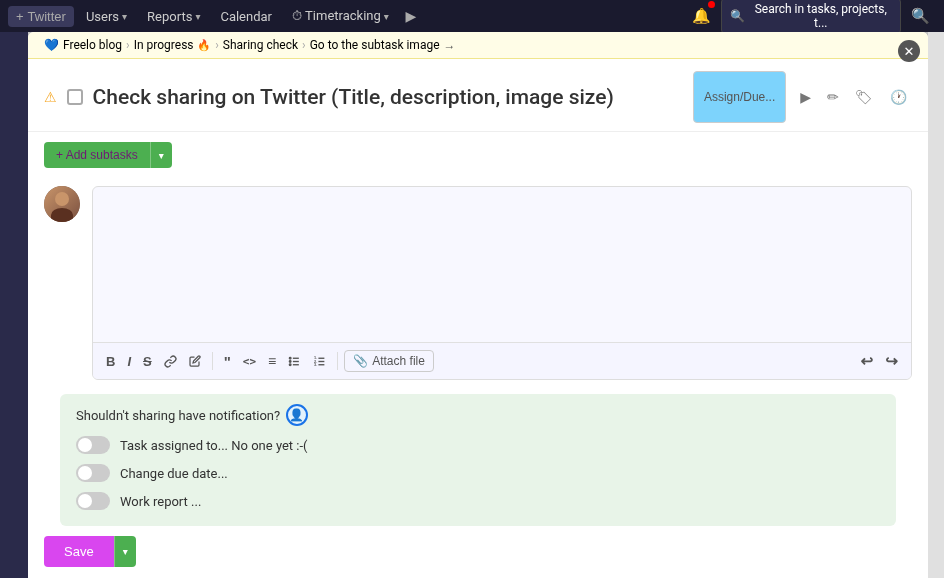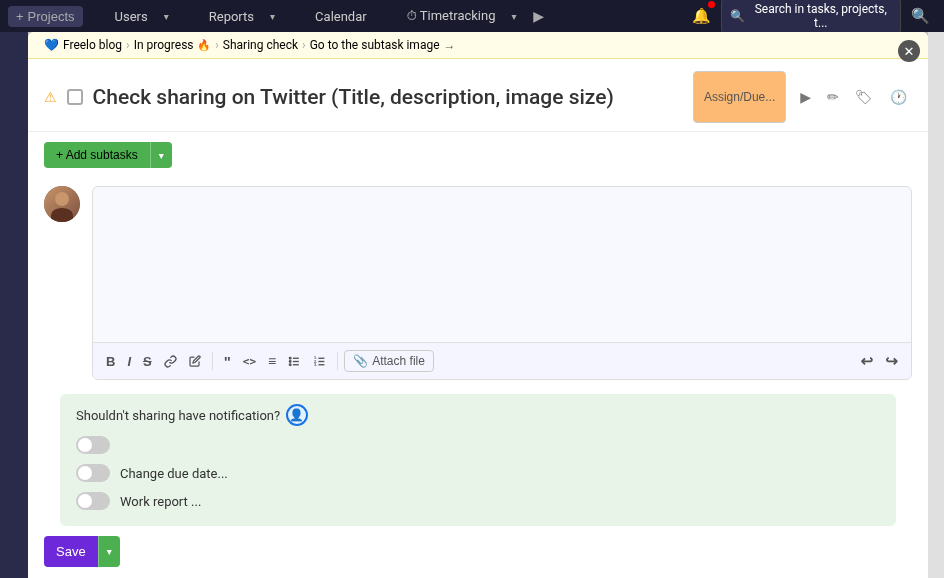--- a/index.html
+++ b/index.html
@@ -35,22 +35,21 @@
       align-items: center;
       gap: 4px;
     }
     .topbar-item {
       color: #ccc;
       font-size: 13px;
       padding: 4px 8px;
       cursor: pointer;
       display: flex;
       align-items: center;
-      gap: 16px;
-      margin-left: 20px;
+      gap: 3px;
     }
     .topbar-chevron { font-size: 10px; color: #aaa; }
     .topbar-divider { flex: 1; }
     .topbar-search {
       background: #2a2a4a;
       border: 1px solid #444;
       border-radius: 4px;
       color: #aaa;
       padding: 3px 8px;
       font-size: 12px;
@@ -178,21 +177,21 @@
       cursor: pointer;
       flex-shrink: 0;
     }
     .task-title {
       font-size: 21px;
       font-weight: 500;
       color: #333;
       flex: 1;
     }
     .assign-btn {
-      background: #fdba74;
+      background: #7dd3fc;
       border: 1px solid #ccc;
       border-radius: 4px;
       padding: 18px 10px;
       font-size: 12px;
       color: #555;
       cursor: pointer;
     }
     .task-action-icons {
       display: flex;
       align-items: center;
@@ -204,21 +203,21 @@
       cursor: pointer;
       padding: 2px 4px;
     }
 
     
     .subtasks-area {
       padding: 10px 16px;
     }
     .add-subtasks-btn {
       background: #4caf50;
-      color: #000000;
+      color: #701a75;
       border: none;
       border-radius: 4px 0 0 4px;
       padding: 6px 12px;
       font-size: 12px;
       cursor: pointer;
       display: inline-flex;
       align-items: center;
       gap: 4px;
     }
     .add-subtasks-dropdown {
@@ -386,25 +385,25 @@
     }
 
     
     .save-section {
       padding: 10px 16px 16px 16px;
     }
     .save-group {
       display: inline-flex;
     }
     .save-btn {
-      background: #6d28d9;
+      background: #d946ef;
       color: white;
       border: none;
       border-radius: 4px 0 0 4px;
-      padding: 8px 12px;
+      padding: 8px 20px;
       font-size: 13px;
       cursor: pointer;
       font-weight: 500;
     }
     .save-dropdown {
       background: #4caf50;
       color: white;
       border: none;
       border-left: 1px solid rgba(255,255,255,0.3);
       border-radius: 0 4px 4px 0;
@@ -418,21 +417,21 @@
       width: 16px;
       background: #e0e0e0;
     }
   </style>
 </head>
 <body>
 
 <div class="topbar">
   <button class="topbar-add-btn">
     <span>+</span>
-    <span>Projects</span>
+    <span>Twitter</span>
   </button>
 
   <div class="topbar-item">
     <span>Users</span>
     <span class="topbar-chevron">▾</span>
   </div>
 
   <div class="topbar-item">
     <span>Reports</span>
     <span class="topbar-chevron">▾</span>
@@ -579,20 +578,21 @@
 
         <div style="padding:6px 16px 0 16px;">
           <div class="notification-section">
             <div class="notification-title">
               <span>Shouldn't sharing have notification?</span>
               <span style="background:#e3f2fd;border:2px solid #1a73e8;border-radius:50%;width:22px;height:22px;display:flex;align-items:center;justify-content:center;font-size:12px;color:#1a73e8;cursor:pointer;">👤</span>
             </div>
 
             <div class="notification-row">
               <div class="toggle"></div>
+              <span class="notification-label">Task assigned to... No one yet :-(</span>
             </div>
 
             <div class="notification-row">
               <div class="toggle"></div>
               <span class="notification-label">Change due date...</span>
             </div>
 
             <div class="notification-row">
               <div class="toggle"></div>
               <span class="notification-label">Work report ...</span>

